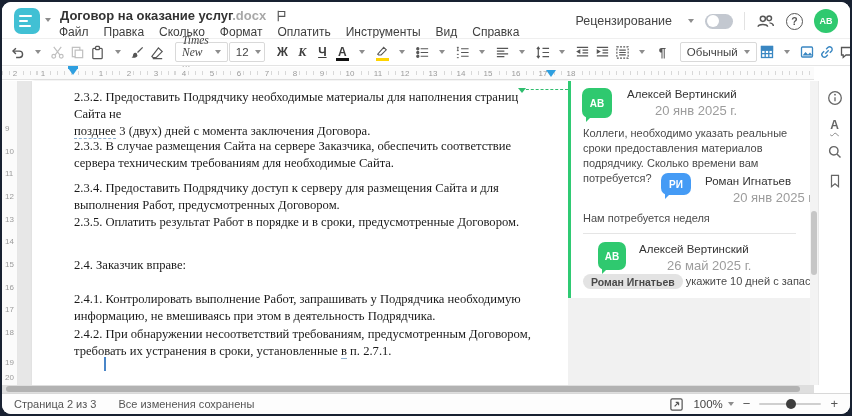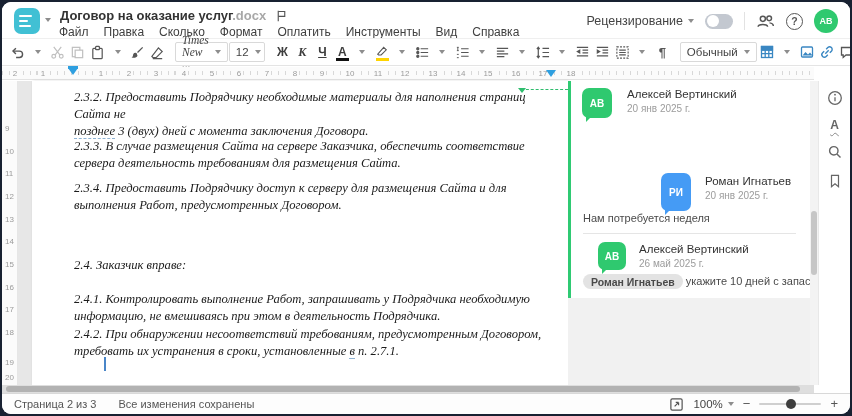--- a/index.html
+++ b/index.html
@@ -21,21 +21,21 @@
   }
   .logo i { display:block; height:2.5px; background:#fff; border-radius:2px; }
   .logo i:nth-child(1){ width:13px; } .logo i:nth-child(2){ width:9px; } .logo i:nth-child(3){ width:12px; }
   .caret { width:0; height:0; border-left:3.5px solid transparent; border-right:3.5px solid transparent; border-top:4px solid #8d8d8d; display:inline-block; }
   .logo-caret { position:absolute; left:43px; top:16px; }
   .doc-title { position:absolute; left:58px; top:6px; font-size:13px; font-weight:bold; color:#333; display:flex; align-items:center; gap:9px; }
   .doc-ext { color:#a8a8a8;margin-top:8px; }
   .menubar { position:absolute; left:57px; top:23px; display:flex; gap:15px; font-size:12px; color:#404040; }
   .menubar span { cursor:default; }
   .header-right { position:absolute; right:12px; top:7px; display:flex; align-items:center; gap:11px; height:24px; }
-  .review-label { font-size:12.5px; color:#444; display:flex; align-items:center; gap:5px; }
+  .review-label { font-size:12.5px; color:#444; display:flex; align-items:center; gap:16px; }
   .toggle { width:28px; height:15px; border-radius:8px; background:#c3c8d0; position:relative; }
   .toggle::after { content:""; position:absolute; left:1.5px; top:1.5px; width:12px; height:12px; border-radius:50%; background:#fff; }
   .hdr-divider { width:1px; height:18px; background:#e2e2e2; }
   .avatar { width:24px; height:24px; border-radius:50%; background:#2fc96f; color:#fff; font-size:9px; font-weight:bold; display:flex; align-items:center; justify-content:center; }
   .help-circle { width:17px; height:17px; border-radius:50%; border:1.4px solid #565656; color:#565656; font-size:10.5px; font-weight:bold; display:flex; align-items:center; justify-content:center; }
   svg.ic { display:block; }
 
   
   .toolbar {
     position:absolute; top:36px; left:0; right:0; height:28px;
@@ -63,35 +63,35 @@
   .marker { position:absolute; width:0; height:0; }
   .marker.left { left:66px; top:1px; border-left:5px solid transparent; border-right:5px solid transparent; border-top:7px solid #2e9fe0; }
   .marker.left::after { content:""; position:absolute; left:-5px; top:-9px; width:10px; height:3px; background:#2e9fe0; }
   .marker.right { left:544px; top:3px; border-left:5px solid transparent; border-right:5px solid transparent; border-top:7px solid #2e9fe0; }
 
   
   .main { position:absolute; top:79px; left:0; right:0; height:304px; background:#e7e7e7; }
   .vruler { position:absolute; left:0; top:0; width:16px; height:100%; background:#fbfbfb; border-right:1px solid #e6e6e6; }
   .rv { position:absolute; left:3px; font-size:8px; color:#9b9b9b; line-height:9px; }
   .page { position:absolute; left:30px; top:0; width:536px; height:100%; background:#fff; box-shadow:1px 0 3px rgba(0,0,0,.12); }
-  .para { position:absolute; left:42px; width:468px; font-family:"Liberation Serif", serif; font-size:12.6px; line-height:17px; color:#1b1b1b;font-style:italic; }
+  .para { position:absolute; left:42px; width:468px; font-family:"Liberation Serif", serif; font-size:12.6px; line-height:17px; color:#1b1b1b; }
   .anchor { border-bottom:1.5px dashed #8fb2d2; }
   .text-cursor { position:absolute; left:72px; top:276px; width:1.5px; height:14px; background:#4a86c8; }
   .connector { position:absolute; left:519px; top:8px; width:47px; border-top:1.5px dashed #2fbd6e; }
   .connector::before { content:""; position:absolute; left:-3px; top:-2px; border-left:4px solid transparent; border-right:4px solid transparent; border-top:5px solid #2fbd6e; }
 
   
   .panel { position:absolute; left:566px; top:0; width:242px; height:100%; background:#f1f1f1; }
   .card { position:absolute; top:0; left:0; width:100%; height:217px; background:#fff; border-left:3px solid #2fca73; }
   .bubble { position:relative; display:flex; align-items:center; justify-content:center; color:#fff; font-weight:bold; font-size:10px; border-radius:7px; }
   .bubble::after { content:""; position:absolute; left:4px; bottom:-4px; width:7px; height:7px; background:inherit; clip-path:polygon(0 0,100% 0,0 100%); }
   .bubble.green { background:#2fc96f; }
   .bubble.blue { background:#459bf5; }
   .c-name { position:absolute; font-size:11.5px; font-weight:normal; color:#333; white-space:nowrap; }
-  .c-date { position:absolute; font-size:10px; color:#9c9c9c; white-space:nowrap; }
+  .c-date { position:absolute; font-size:13px; color:#9c9c9c; white-space:nowrap;margin-left:28px; }
   .c-body { position:absolute; font-size:11px; line-height:15px; color:#4a4a4a; }
   .c-divider { position:absolute; left:12px; right:14px; top:152px; height:1px; background:#e5e5e5; }
   .mention-pill { background:#e3e3e3; border-radius:9px; padding:1.5px 8px; font-size:10.5px; color:#4a4a4a; font-weight:bold; }
 
   
   .vscroll { position:absolute; right:32px; top:0; width:8px; height:100%; background:#f3f3f3; }
   .vscroll .thumb { position:absolute; left:1px; top:130px; width:6px; height:64px; background:#c6c6c6; border-radius:3px; }
   .side { position:absolute; right:0; top:0; width:32px; height:100%; background:#fff; border-left:1px solid #e8e8e8; display:flex; flex-direction:column; align-items:center; padding-top:9px; gap:13px; color:#666; }
   .spell-letter { font-size:12px; font-weight:bold; color:#666; text-decoration:underline wavy #8a8a8a 1px; text-underline-offset:3px; line-height:12px; }
   .hscroll { position:absolute; top:383px; left:0; width:812px; height:8px; background:#dedede; }
@@ -365,39 +365,41 @@
       <span class="rv" style="top:247px">18</span>
       <span class="rv" style="top:277px">19</span>
       <span class="rv" style="top:292px">20</span>
     </div>
 
     <div class="page">
       <div class="para" style="top:8px">
         <span>2.3.2. Предоставить Подрядчику необходимые материалы для наполнения страниц Сайта не</span><br>
         <span class="anchor">позднее</span><span> 3 (двух) дней с момента заключения Договора.</span>
       </div>
-      <div class="para" style="top:57px">2.3.3. В случае размещения Сайта на сервере Заказчика, обеспечить соответствие сервера деятельность требованиям для размещения Сайта.</div>
+      <div class="para" style="top:57px">2.3.3. В случае размещения Сайта на сервере Заказчика, обеспечить соответствие сервера техническим требованиям для необходимые Сайта.</div>
       <div class="para" style="top:99px">2.3.4. Предоставить Подрядчику доступ к серверу для размещения Сайта и для выполнения Работ, предусмотренных Договором.</div>
+      <div class="para" style="top:133px">2.3.5. Оплатить результат Работ в порядке и в сроки, предусмотренные Договором.</div>
       <div class="para" style="top:176px">2.4. Заказчик вправе:</div>
       <div class="para" style="top:210px">2.4.1. Контролировать выполнение Работ, запрашивать у Подрядчика необходимую информацию, не вмешиваясь при этом в деятельность Подрядчика.</div>
       <div class="para" style="top:245px">
         <span>2.4.2. При обнаружении несоответствий требованиям, предусмотренным Договором, требовать их устранения в сроки, установленные </span><span class="anchor">в</span><span> п. 2.7.1.</span>
       </div>
       <div class="text-cursor"></div>
     </div>
 
     <div class="connector"></div>
 
     <div class="panel">
       <div class="card">
         <div class="bubble green" style="position:absolute;left:11px;top:7px;width:30px;height:30px">АВ</div>
         <span class="c-name" style="left:56px;top:7px">Алексей Вертинский</span>
         <span class="c-date" style="left:56px;top:22px">20 янв 2025 г.</span>
-
-        <div class="bubble blue" style="position:absolute;left:90px;top:92px;width:30px;height:38px">РИ</div>
+        <div class="c-body" style="left:12px;top:45px;right:10px">Коллеги, необходимо указать реальные сроки предоставления материалов подрядчику. Сколько времени вам потребуется?</div>
+
+        <div class="bubble blue" style="position:absolute;left:90px;top:92px;width:30px;height:22px">РИ</div>
         <span class="c-name" style="left:134px;top:94px">Роман Игнатьев</span>
         <span class="c-date" style="left:134px;top:109px">20 янв 2025 г.</span>
         <div class="c-body" style="left:12px;top:130px;right:10px">Нам потребуется неделя</div>
 
         <div class="c-divider"></div>
 
         <div class="bubble green" style="position:absolute;left:27px;top:161px;width:28px;height:28px">АВ</div>
         <span class="c-name" style="left:68px;top:162px">Алексей Вертинский</span>
         <span class="c-date" style="left:68px;top:177px">26 май 2025 г.</span>
         <div class="c-body" style="left:12px;top:193px;right:8px;white-space:nowrap">

